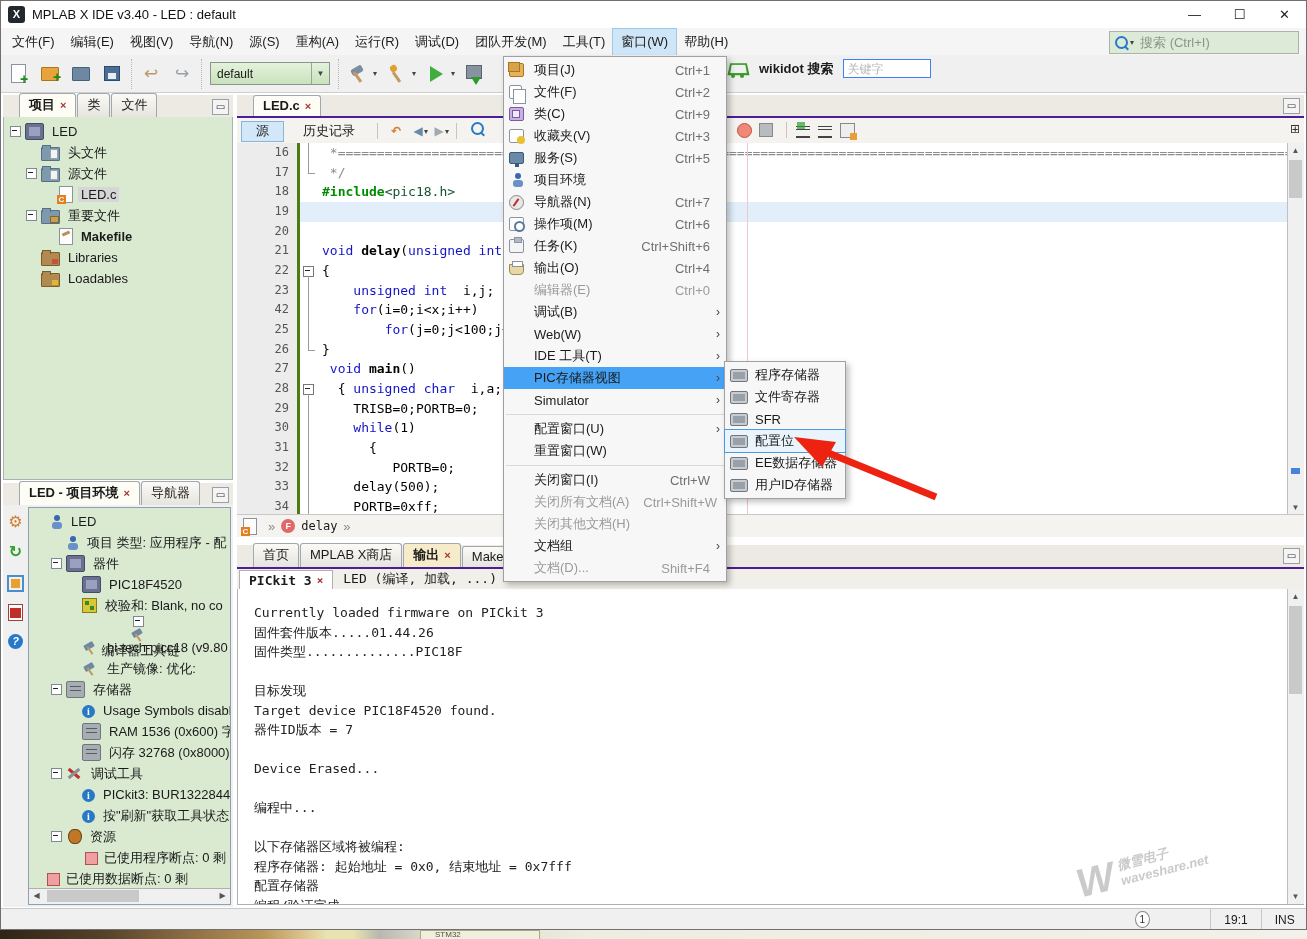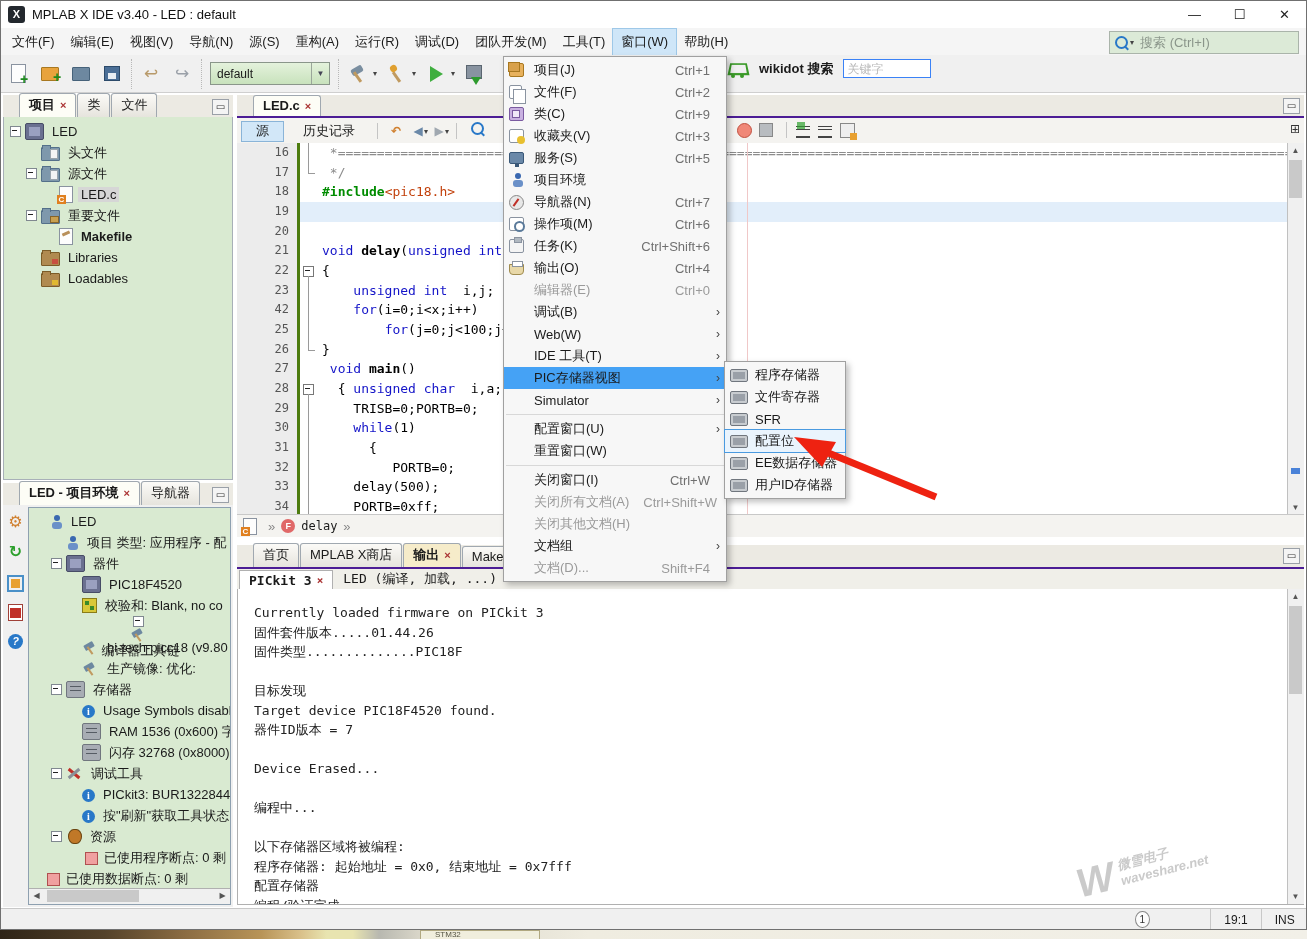--- a/index.html
+++ b/index.html
@@ -160,21 +160,21 @@
   .fold{width:18px;flex:none;position:relative;background:#fff;}
   .fv{position:absolute;left:8px;top:0;bottom:0;width:1px;background:#9a9a9a;}
   .fv.low{top:15px;}
   .fc{position:absolute;left:8px;top:0;width:1px;height:10px;background:#9a9a9a;}
   .fc::after{content:"";position:absolute;top:10px;left:0;width:7px;height:1px;background:#9a9a9a;}
   .fb{position:absolute;left:3px;top:5px;width:9px;height:9px;border:1px solid #777;background:#fff;}
   .fb::after{content:"";position:absolute;left:1px;top:3px;width:5px;height:1px;background:#222;}
   .ctext{flex:1;font-family:"DejaVu Sans Mono",monospace;font-size:13px;overflow:hidden;padding-left:4px;}
   .caret-ln .fold,.caret-ln .ctext{background:#e2eefa;}
   .tk-c{color:#8c8c8c;} .tk-k{color:#1414c8;} .tk-f{font-weight:bold;color:#000;}
-  .tk-g{color:#008c00;font-weight:bold;} .tk-o{color:#c2410c;} .tk-p{color:#000;}
+  .tk-g{color:#008c00;font-weight:bold;} .tk-o{color:#14532d;} .tk-p{color:#000;}
   .margin-line{position:absolute;left:510px;top:0;bottom:0;width:1px;background:#f0c8c8;}
   .vsb{position:absolute;right:0;top:48px;bottom:22px;width:16px;background:#f0f0f0;border-left:1px solid #c0c0c0;}
   .vsb .va{position:absolute;left:0;width:15px;height:15px;font-size:8px;color:#555;text-align:center;line-height:15px;}
   .vsb .va.u{top:0;} .vsb .va.d{bottom:0;}
   .vsb .vthumb{position:absolute;left:1px;top:17px;width:13px;height:38px;background:#c9c9c9;}
   .vsb .vmark{position:absolute;left:3px;top:325px;width:9px;height:6px;background:#4a82d8;}
   #breadcrumb{position:absolute;left:0;bottom:0;right:0;height:22px;background:#f4f3f0;border-top:1px solid #c8c8c8;
               display:flex;align-items:center;padding-left:4px;gap:6px;font-size:12px;}
   .chev{color:#888;font-size:13px;}
   .fcirc{width:14px;height:14px;border-radius:50%;background:#e06868;color:#fff;font-size:9px;font-weight:bold;

